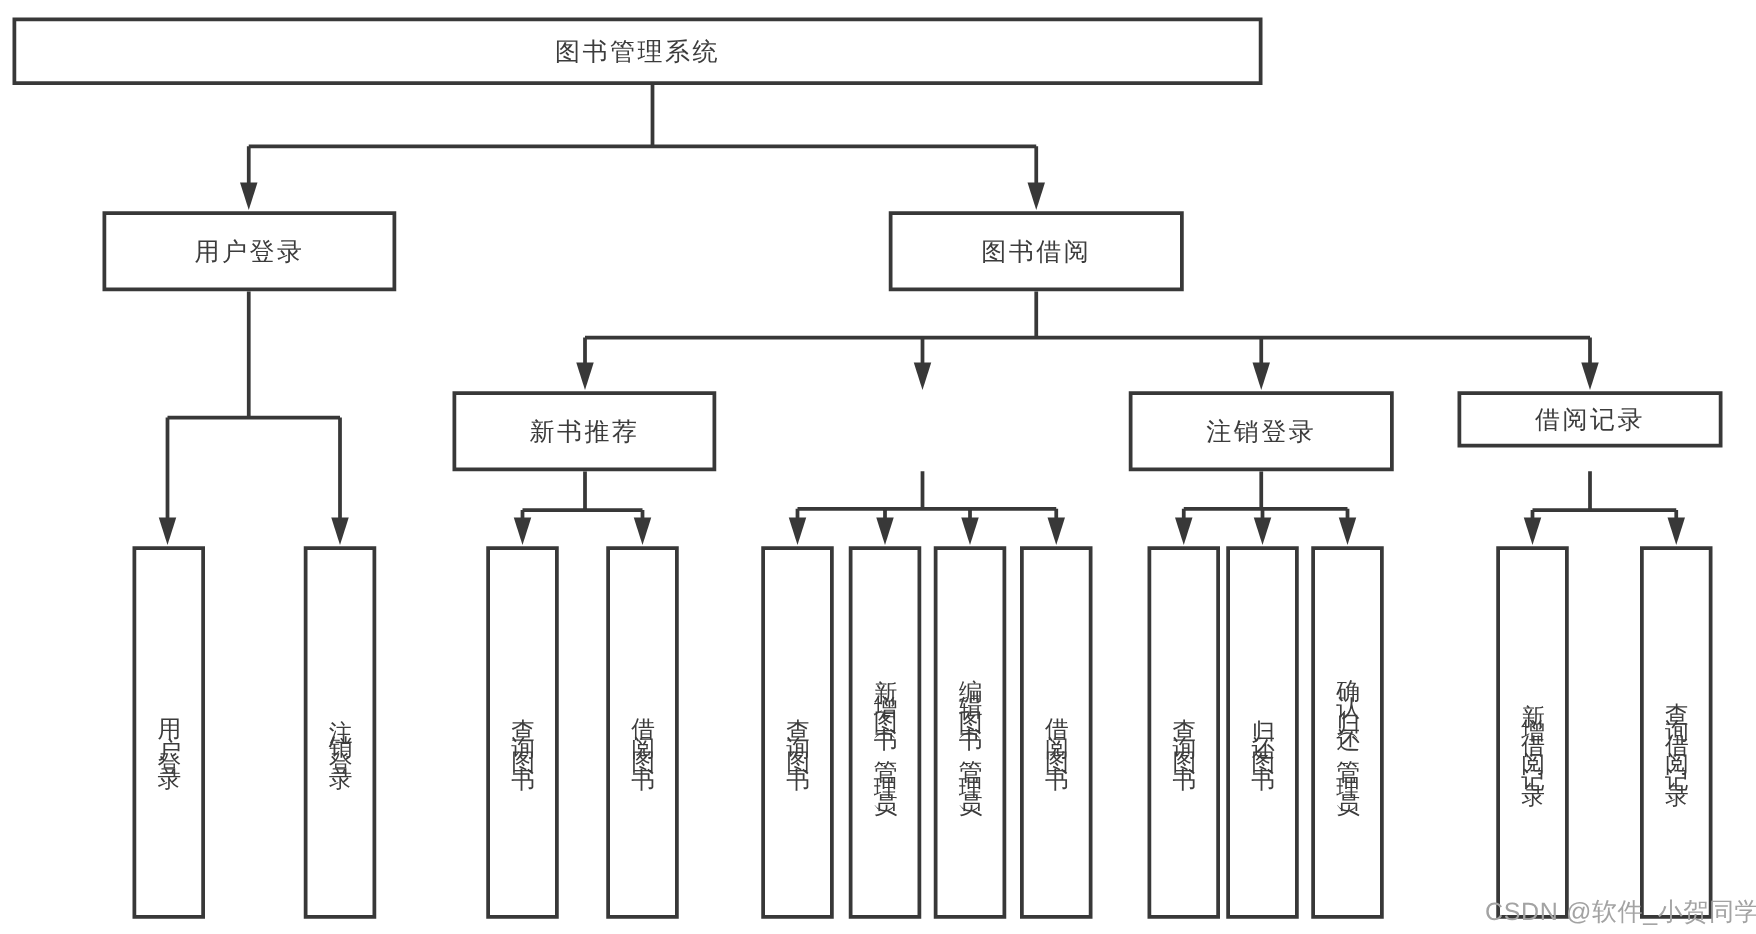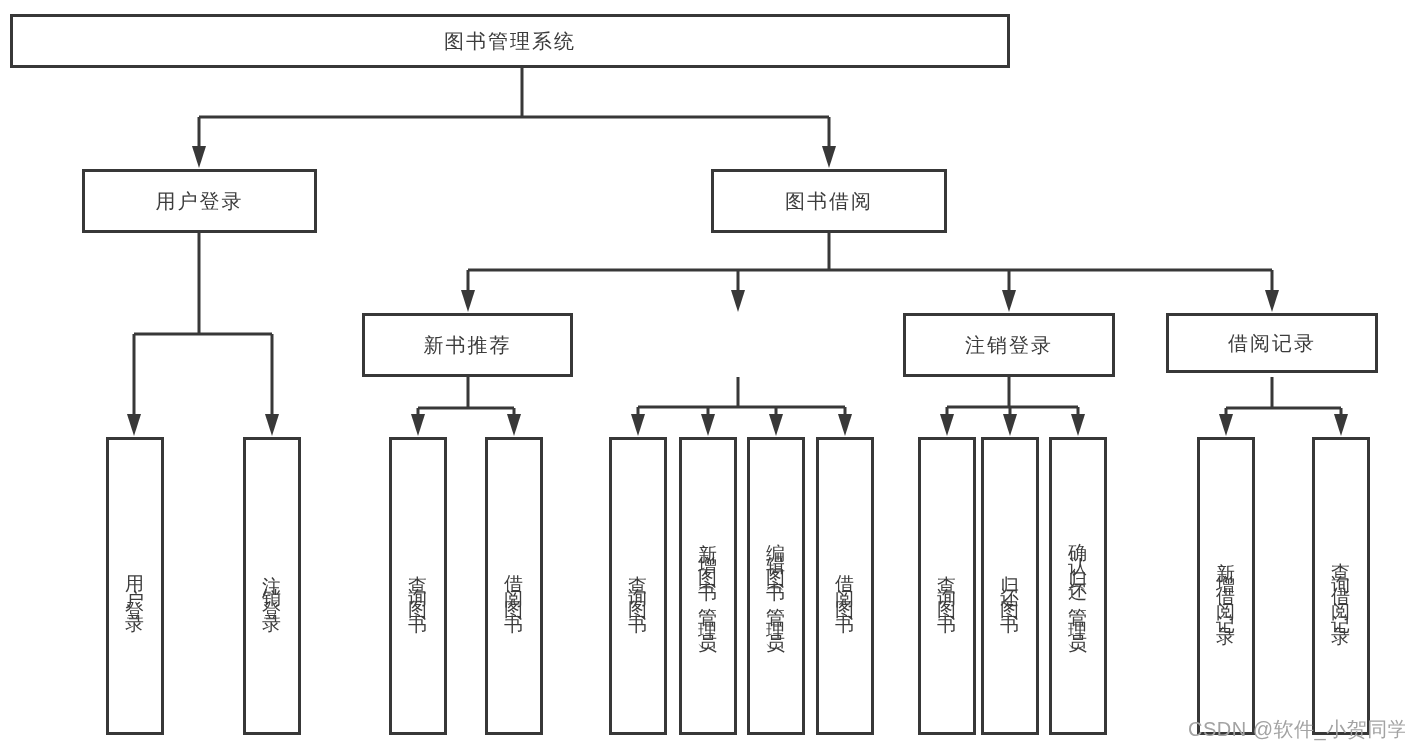--- a/index.html
+++ b/index.html
@@ -78,21 +78,21 @@
   <div class="node h" style="left:711px;top:169px;width:236px;height:64px">
     <span>图书借阅</span>
   </div>
 
   <div class="node h" style="left:362px;top:313px;width:211px;height:64px">
     <span>新书推荐</span>
   </div>
   <div class="node h" style="left:903px;top:313px;width:212px;height:64px">
     <span>注销登录</span>
   </div>
-  <div class="node h" style="left:1166px;top:313px;width:212px;height:60px">
+  <div class="node h" style="left:1166px;top:313px;width:212px;height:45px">
     <span>借阅记录</span>
   </div>
 
   <div class="node v" style="left:106px;top:437px;width:58px;height:298px">
     <span>用户登录</span>
   </div>
   <div class="node v" style="left:243px;top:437px;width:58px;height:298px">
     <span>注销登录</span>
   </div>
 

